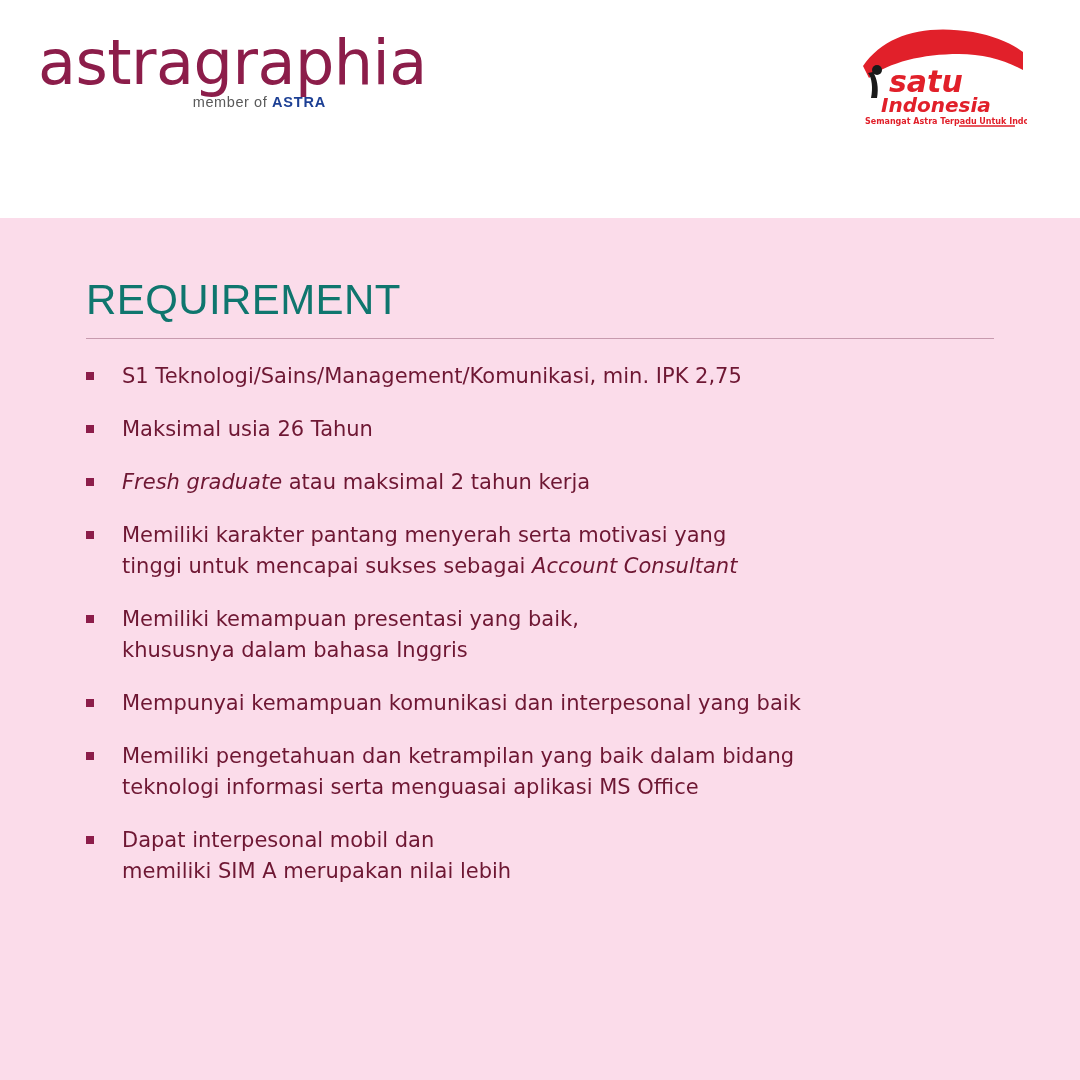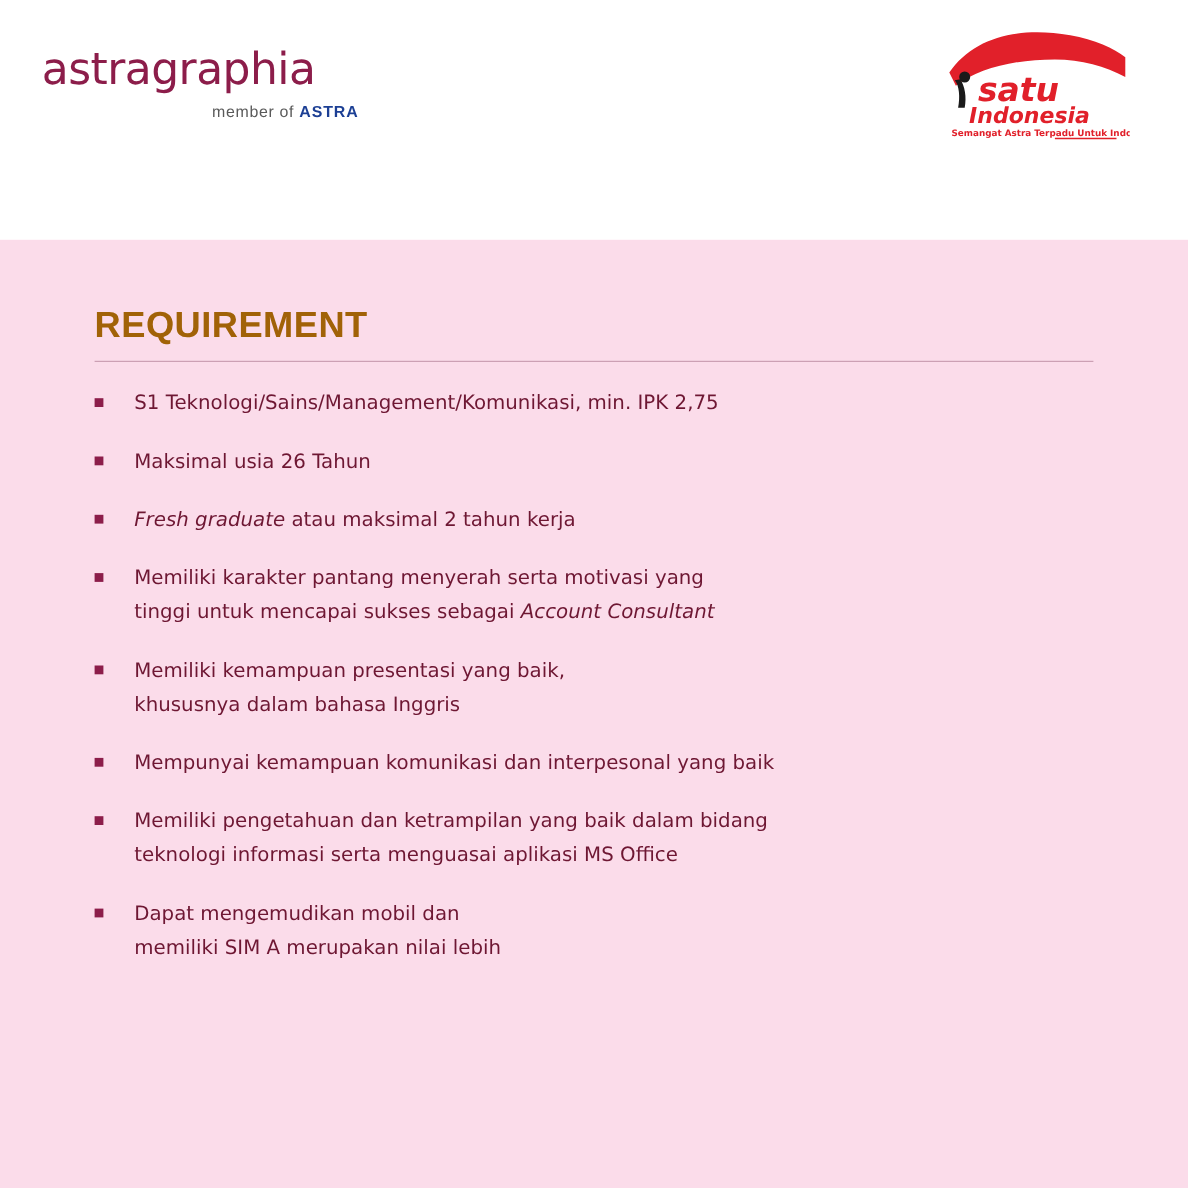--- a/index.html
+++ b/index.html
@@ -29,21 +29,21 @@
     box-sizing: border-box;
   }
   .brand {
     position: absolute;
     left: 38px;
     top: 34px;
     width: 420px;
   }
   .brand-name {
     font-family: "DejaVu Sans", sans-serif;
-    font-size: 40px;
+    font-size: 62px;
     line-height: 58px;
     letter-spacing: -0.5px;
     color: #8c1d4a;
     font-weight: 400;
   }
   .brand-sub {
     margin-top: 2px;
     text-align: right;
     width: 288px;
     font-family: "Liberation Sans", sans-serif;
@@ -69,44 +69,44 @@
   .satu-logo svg { display: block; }
 
   
   .content {
     position: relative;
     padding: 58px 88px 0 86px;
     box-sizing: border-box;
   }
   .section-title {
     font-family: "Liberation Sans", sans-serif;
-    font-weight: 700;
-    font-size: 33px;
+    font-weight: 400;
+    font-size: 42px;
     letter-spacing: 0.4px;
-    color: #a16207;
+    color: #0f766e;
     margin: 0 0 14px 0;
   }
   .rule {
     height: 1px;
     background: #c79aae;
     width: 908px;
     margin: 0 0 22px 0;
   }
   ul.req-list {
     list-style: none;
     margin: 0;
     padding: 0;
   }
   ul.req-list li {
     position: relative;
     padding-left: 36px;
     margin-bottom: 22px;
     color: #6e1733;
     font-family: "DejaVu Sans", sans-serif;
-    font-size: 18px;
+    font-size: 21px;
     line-height: 31px;
     font-weight: 400;
   }
   ul.req-list li .bullet {
     position: absolute;
     left: 0;
     top: 11px;
     width: 8px;
     height: 8px;
     background: #8c1d4a;
@@ -151,17 +151,17 @@
     <h1 class="section-title">REQUIREMENT</h1>
     <div class="rule"></div>
     <ul class="req-list" id="req-list">
         <li><span class="bullet"></span><span>S1 Teknologi/Sains/Management/Komunikasi, min. IPK 2,75</span></li>
         <li><span class="bullet"></span><span>Maksimal usia 26 Tahun</span></li>
         <li><span class="bullet"></span><em>Fresh graduate</em><span> atau maksimal 2 tahun kerja</span></li>
         <li><span class="bullet"></span><span>Memiliki karakter pantang menyerah serta motivasi yang</span><br><span>tinggi untuk mencapai sukses sebagai </span><em>Account Consultant</em></li>
         <li><span class="bullet"></span><span>Memiliki kemampuan presentasi yang baik,</span><br><span>khususnya dalam bahasa Inggris</span></li>
         <li><span class="bullet"></span><span>Mempunyai kemampuan komunikasi dan interpesonal yang baik</span></li>
         <li><span class="bullet"></span><span>Memiliki pengetahuan dan ketrampilan yang baik dalam bidang</span><br><span>teknologi informasi serta menguasai aplikasi MS Office</span></li>
-        <li><span class="bullet"></span><span>Dapat mengemudikan mobil dan</span><br><span>memiliki SIM A merupakan nilai lebih</span></li>
+        <li><span class="bullet"></span><span>Dapat interpesonal mobil dan</span><br><span>memiliki SIM A merupakan nilai lebih</span></li>
       </ul>
   </div>
 
 </div>
 
 </body></html>

